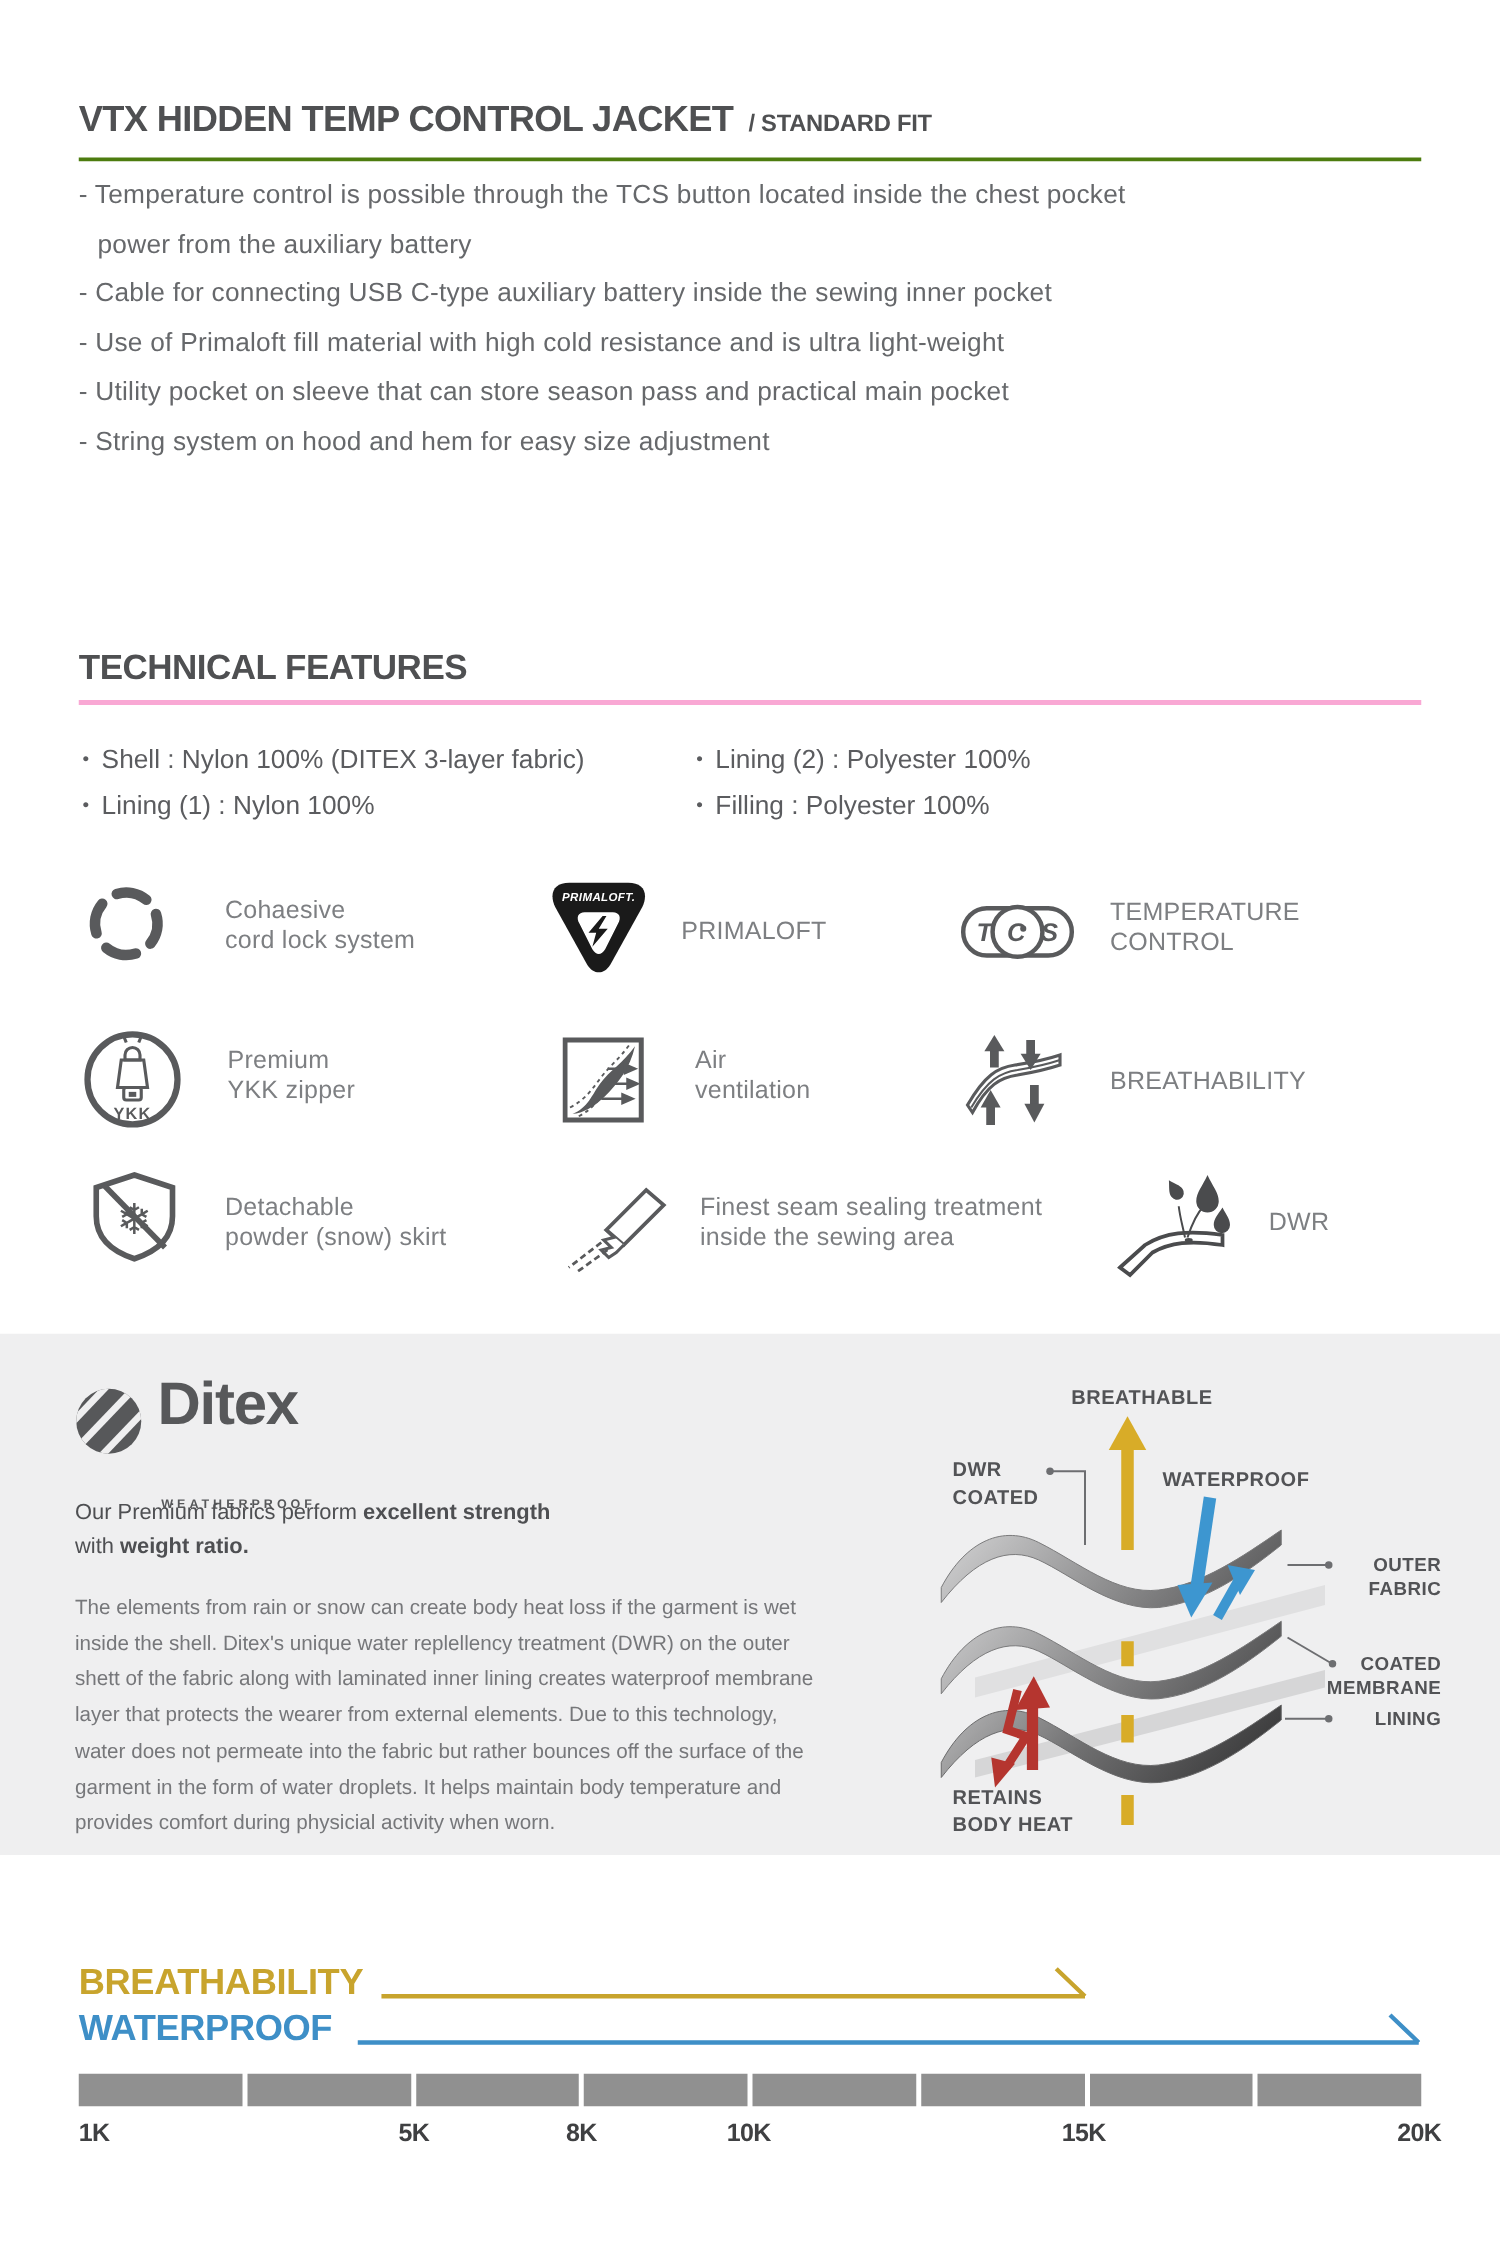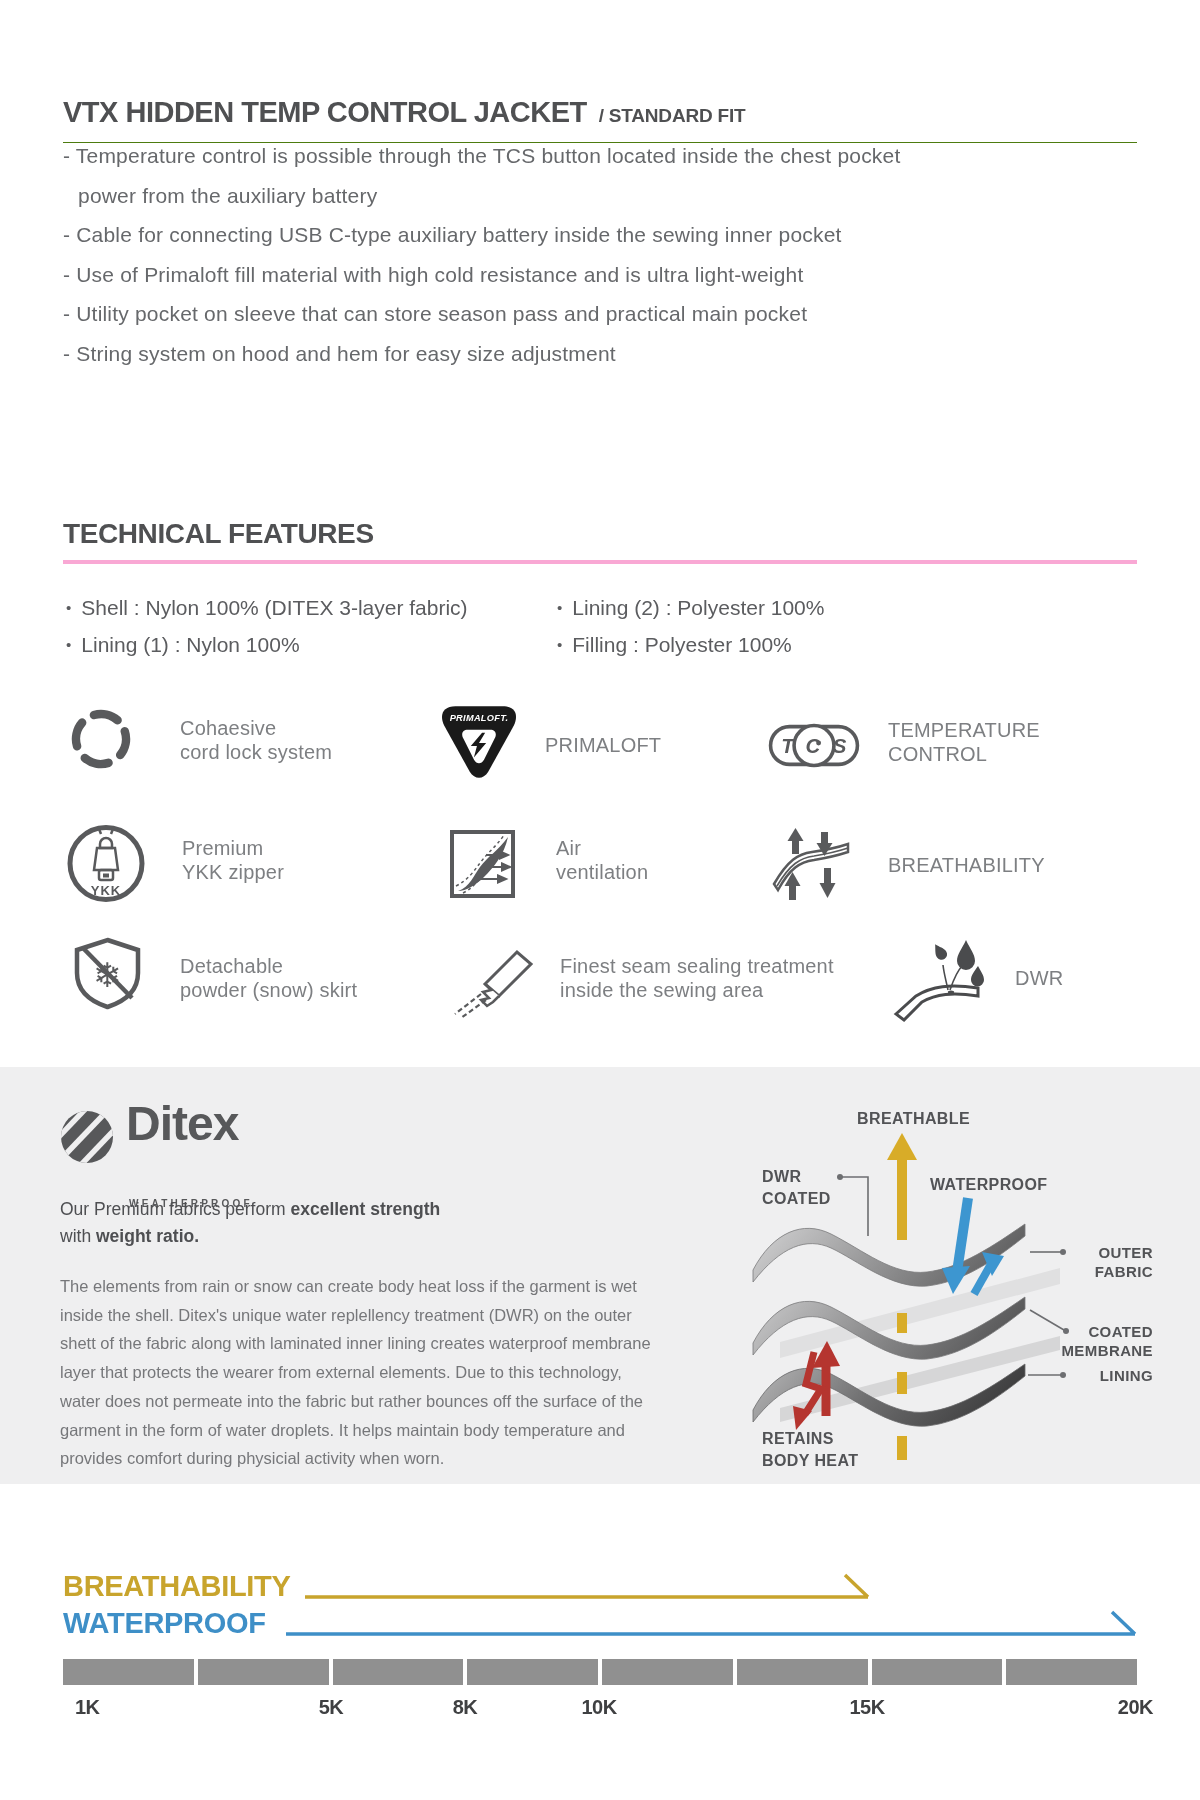--- a/index.html
+++ b/index.html
@@ -1,21 +1,21 @@
 <!DOCTYPE html>
 <html><head>
 <meta charset="utf-8">
 <style>
   html,body{margin:0;padding:0;background:#ffffff;}
   .page{position:relative;width:1200px;height:1800px;background:#ffffff;overflow:hidden;
         font-family:"Liberation Sans", sans-serif;color:#58595b;}
   .abs{position:absolute;}
 
   
-  .title-row{left:63px;top:96px;width:1074px;border-bottom:1px solid #4d7c0f;padding-bottom:13px;}
+  .title-row{left:63px;top:80px;width:1074px;border-bottom:3px solid #4d7c0f;padding-bottom:13px;}
   .title{font-size:29px;font-weight:800;color:#4f5052;letter-spacing:-0.5px;}
   .fit{font-size:19px;font-weight:800;color:#4f5052;margin-left:12px;letter-spacing:-0.2px;}
 
   
   .bullets{left:63px;top:136px;width:1050px;font-size:21px;color:#66686b;letter-spacing:0.2px;}
   .bullets div{height:39.5px;line-height:39.5px;white-space:nowrap;}
   .bullets div.indent{margin-left:15px;}
 
   
   .tech-heading{left:63px;top:518px;width:1074px;font-size:28px;font-weight:800;color:#4f5052;
@@ -325,20 +325,20 @@
     <div></div>
     <div></div>
     <div></div>
     <div></div>
     <div></div>
     <div></div>
     <div></div>
     <div></div>
   </div>
 
-  <div class="abs tick" style="left:75px;">1K</div>
+  <div class="abs tick" style="left:63px;">1K</div>
   <div class="abs tick c" style="left:331px;">5K</div>
   <div class="abs tick c" style="left:465px;">8K</div>
   <div class="abs tick c" style="left:599px;">10K</div>
   <div class="abs tick c" style="left:867px;">15K</div>
   <div class="abs tick r" style="left:1137px;margin-left:16px;">20K</div>
 
 </div>
 
 </body></html>

